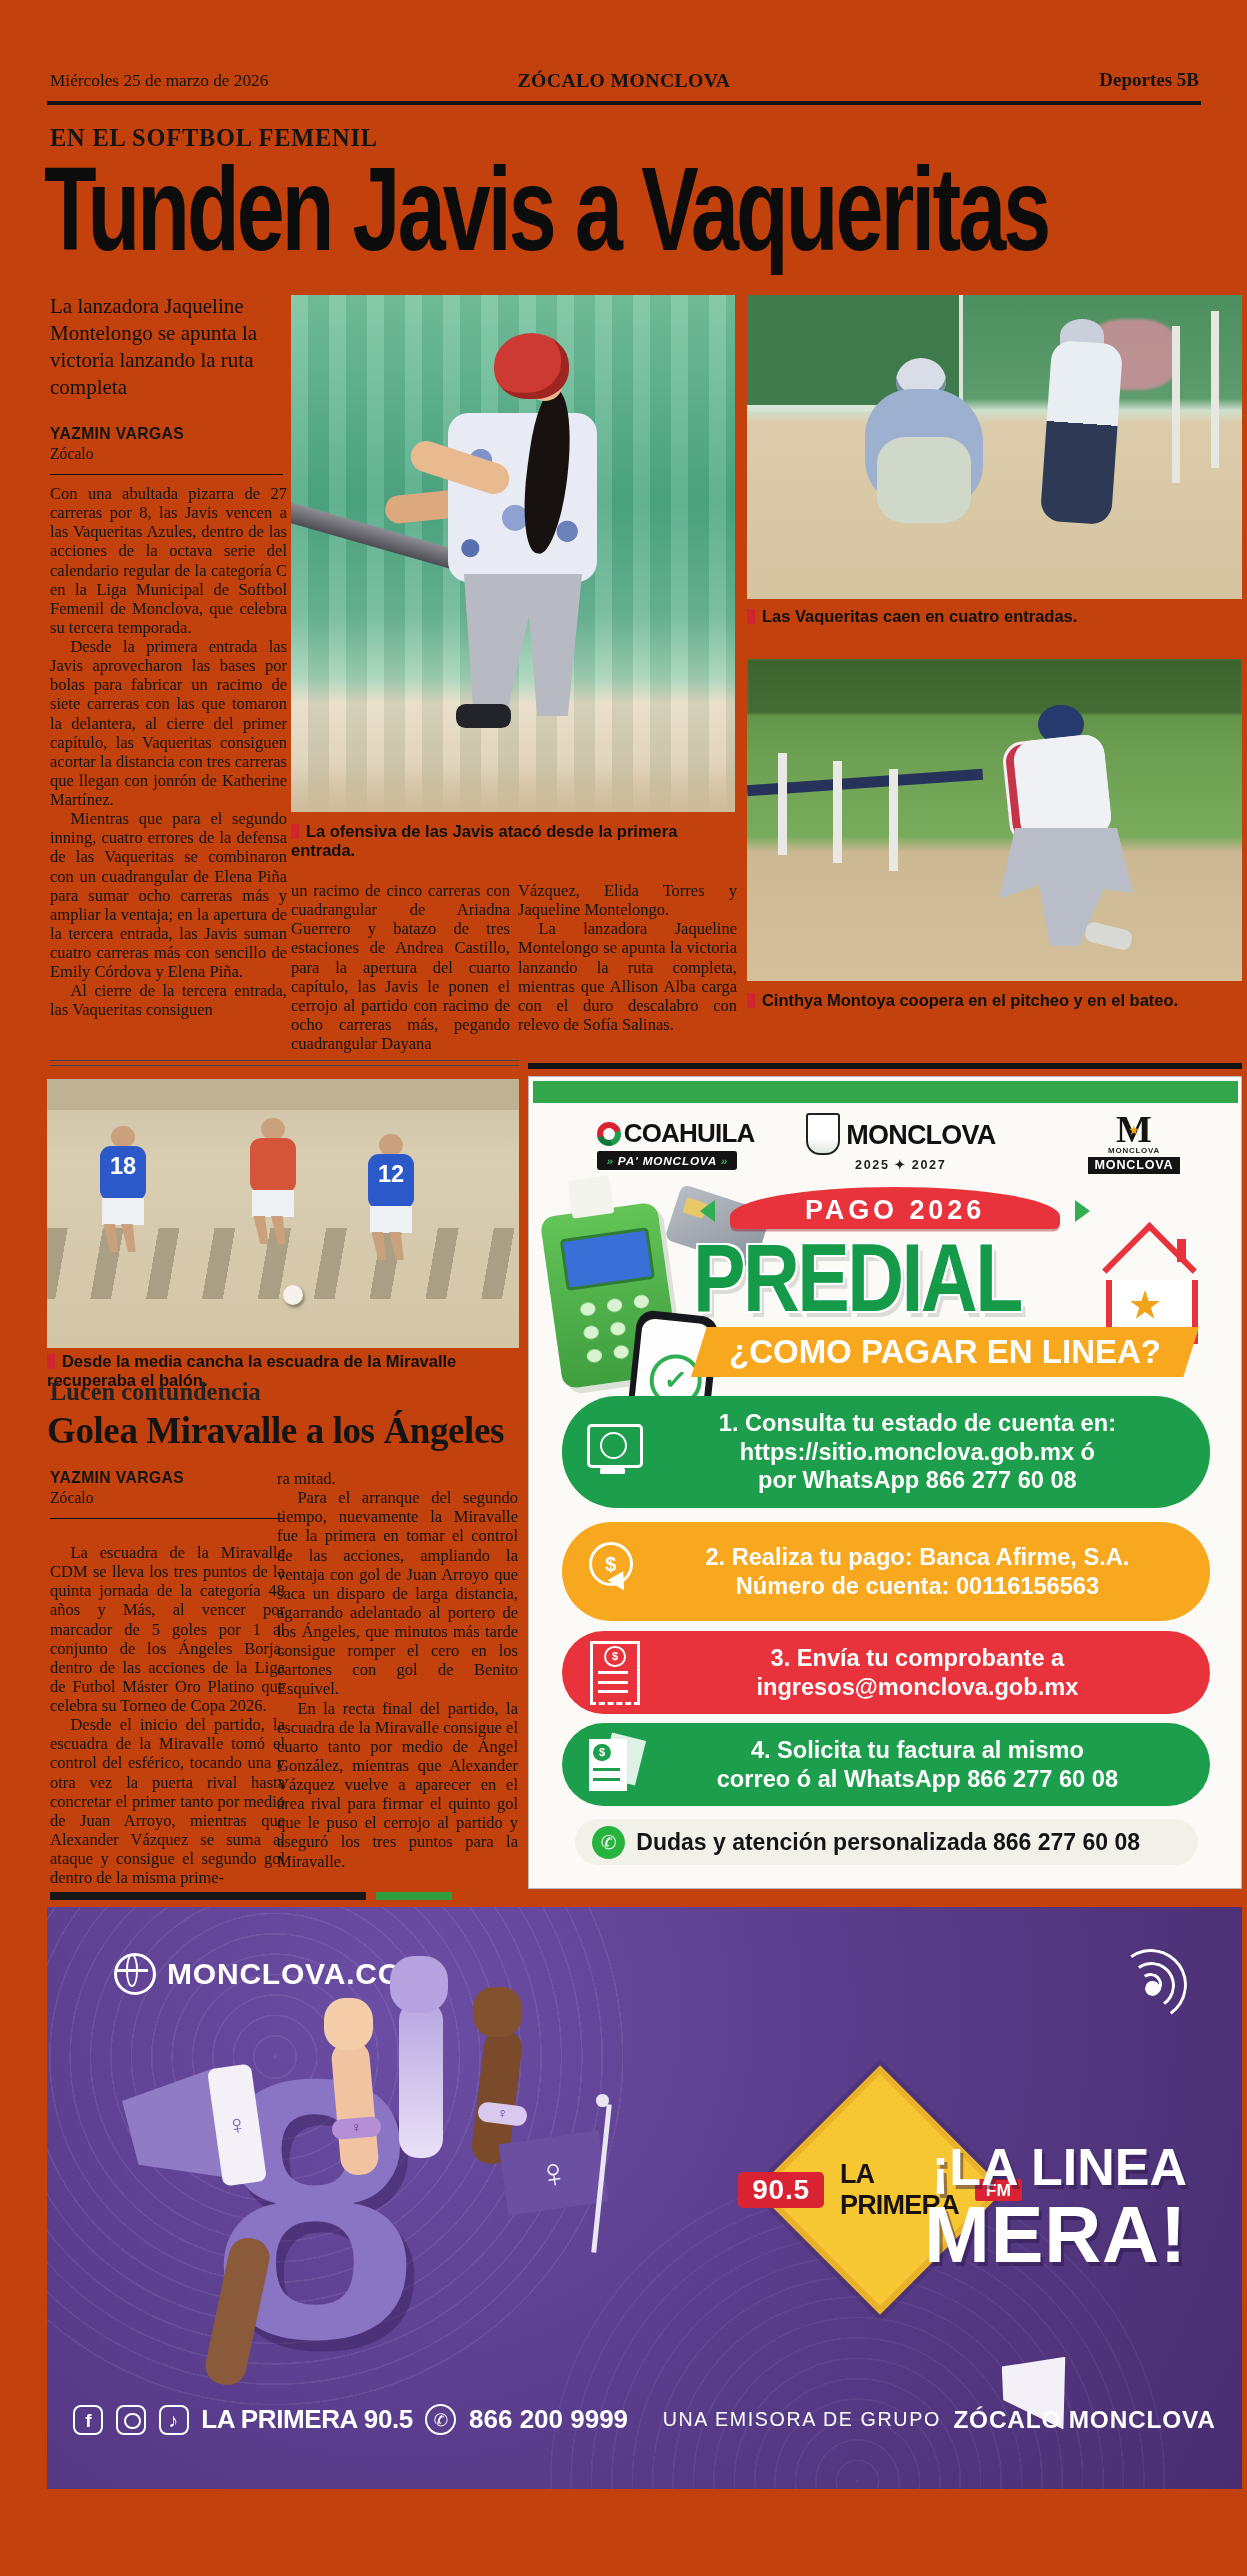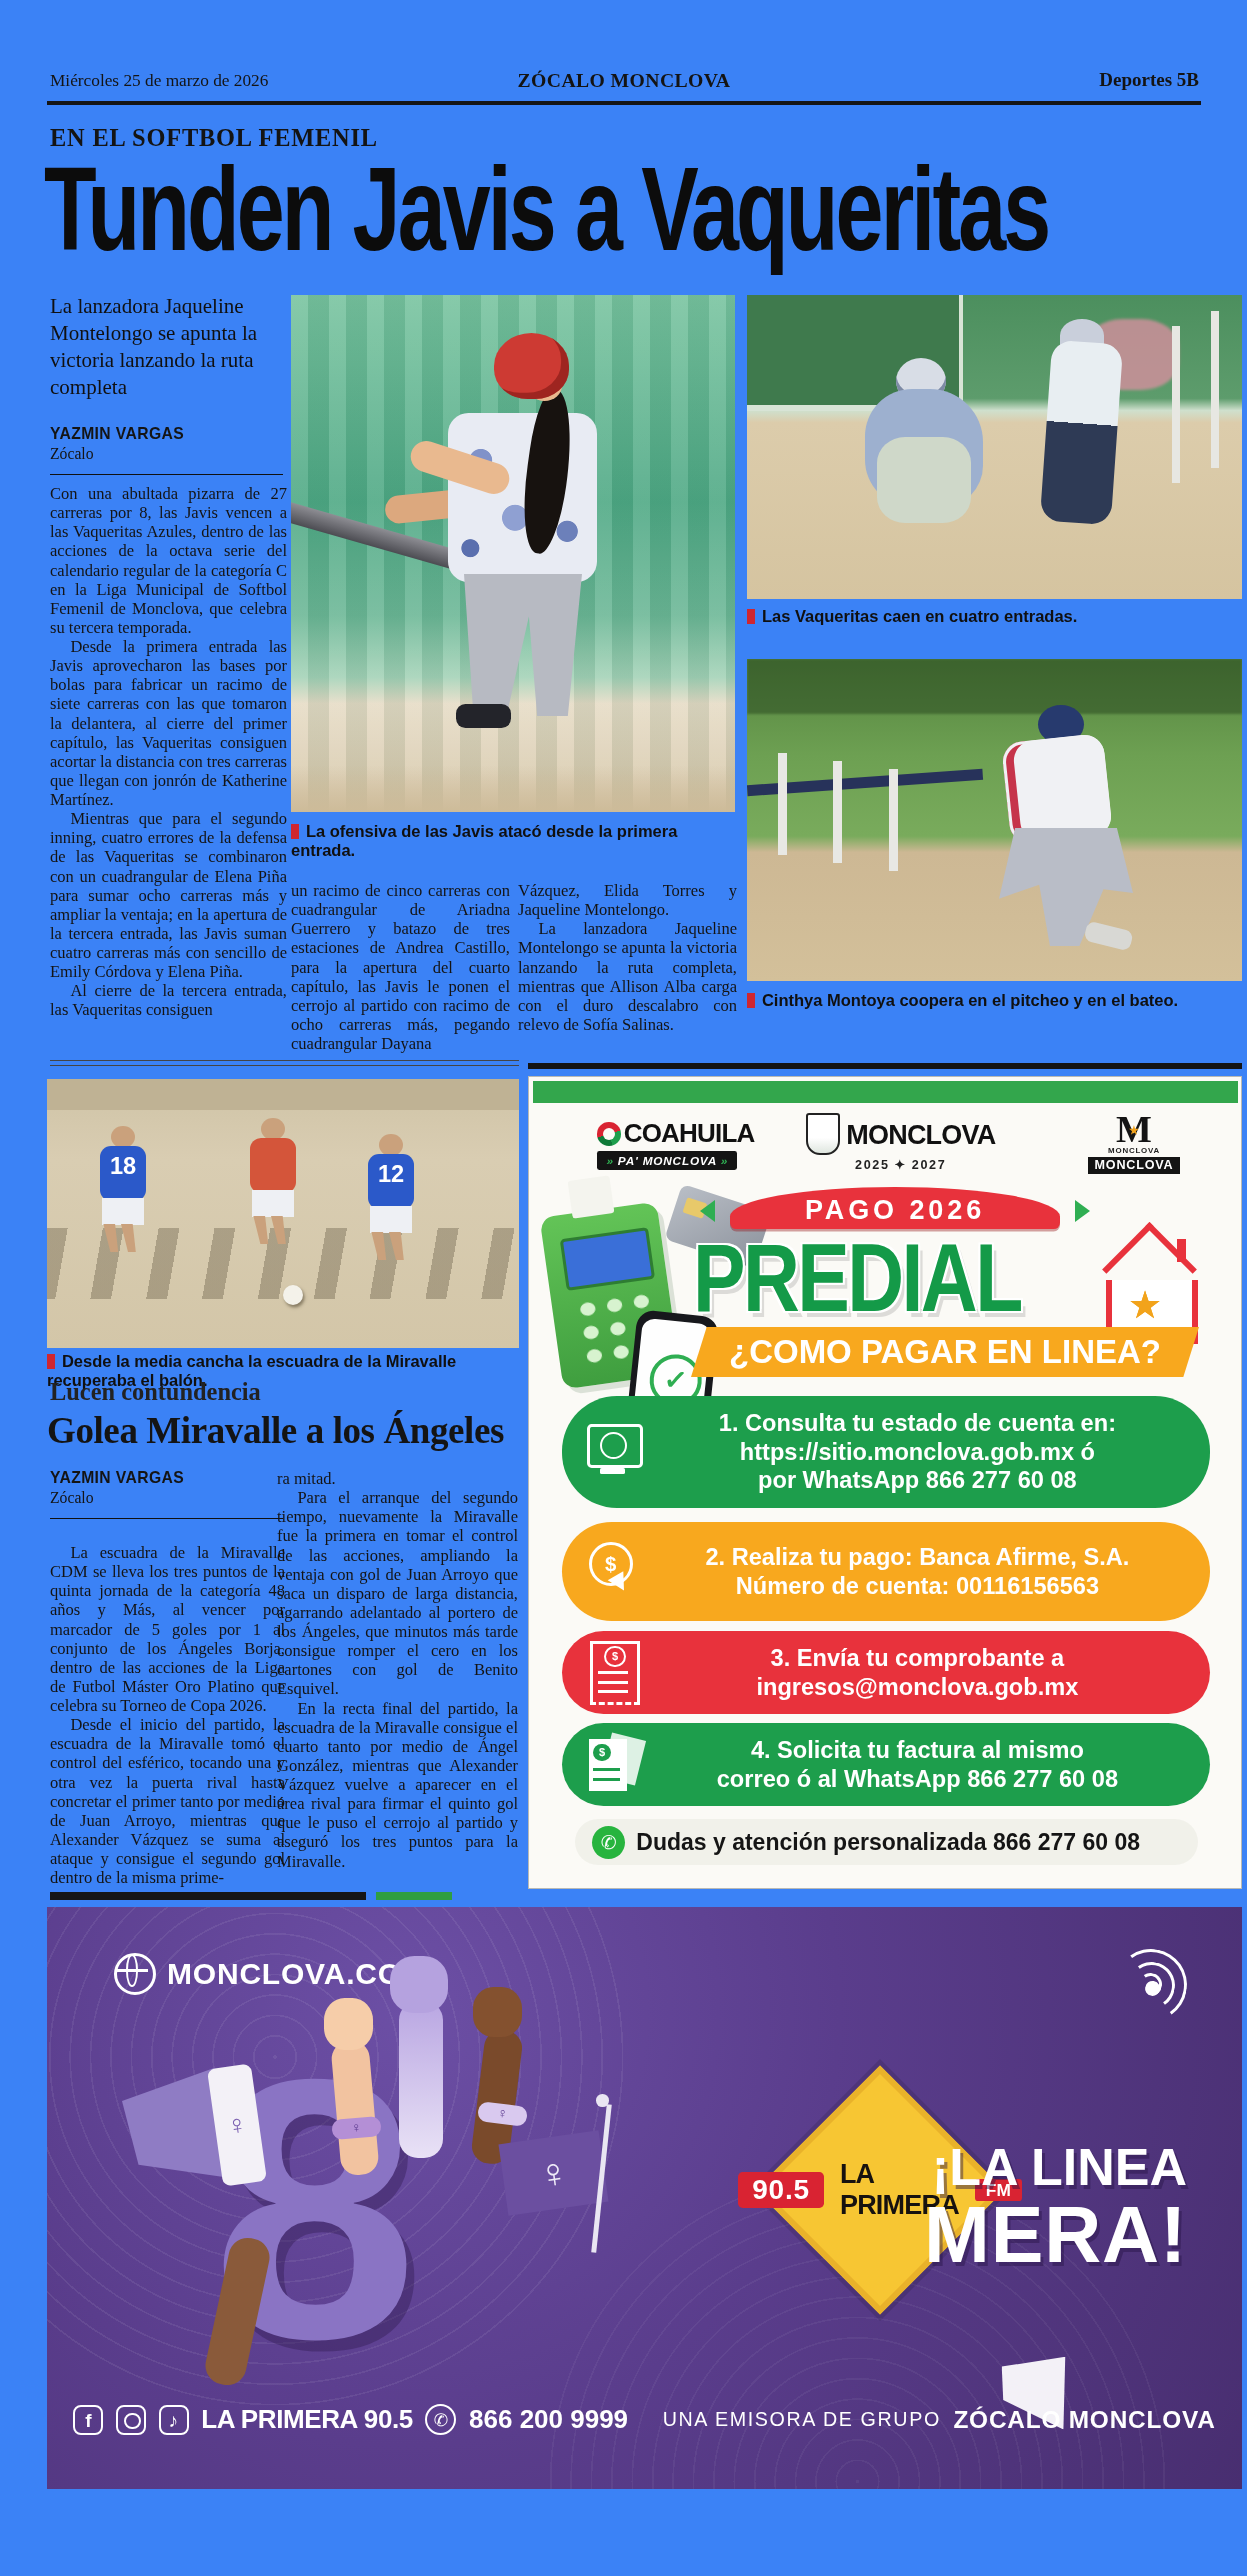--- a/index.html
+++ b/index.html
@@ -1,16 +1,16 @@
 <!DOCTYPE html>
 <html lang="es" style="font-size:12.6px"><head>
 <meta charset="utf-8">
 <style>
   html,body{margin:0;padding:0;background:#e9e9e9;}
-  #page{position:relative;width:1248px;height:2576px;background:#3b82f6;font-family:"Liberation Serif",serif;color:#141414;overflow:hidden;}
+  #page{position:relative;width:1248px;height:2576px;background:#c2410c;font-family:"Liberation Serif",serif;color:#141414;overflow:hidden;}
   .abs{position:absolute;}
   
   .hdr-date{left:50px;top:71px;font-size:17.3px;}
   .hdr-mast{left:0;right:0;top:69px;text-align:center;font-size:19.7px;font-weight:bold;letter-spacing:0.4px;}
   .hdr-sec{right:49px;top:69px;font-size:19px;font-weight:bold;}
   .hdr-rule{left:47px;width:1154px;top:101px;height:3.9px;background:#151515;}
   
   .kicker1{left:50px;top:124px;font-size:24.4px;font-weight:900;letter-spacing:0.8px;}
   .headline1{left:44px;top:149px;width:1195px;font-family:"Liberation Sans",sans-serif;font-weight:bold;font-size:118px;line-height:1.02;color:#0c0c0c;white-space:nowrap;}
   .condense{display:inline-block;transform:scaleX(.73);transform-origin:left top;letter-spacing:-3.9px;}

